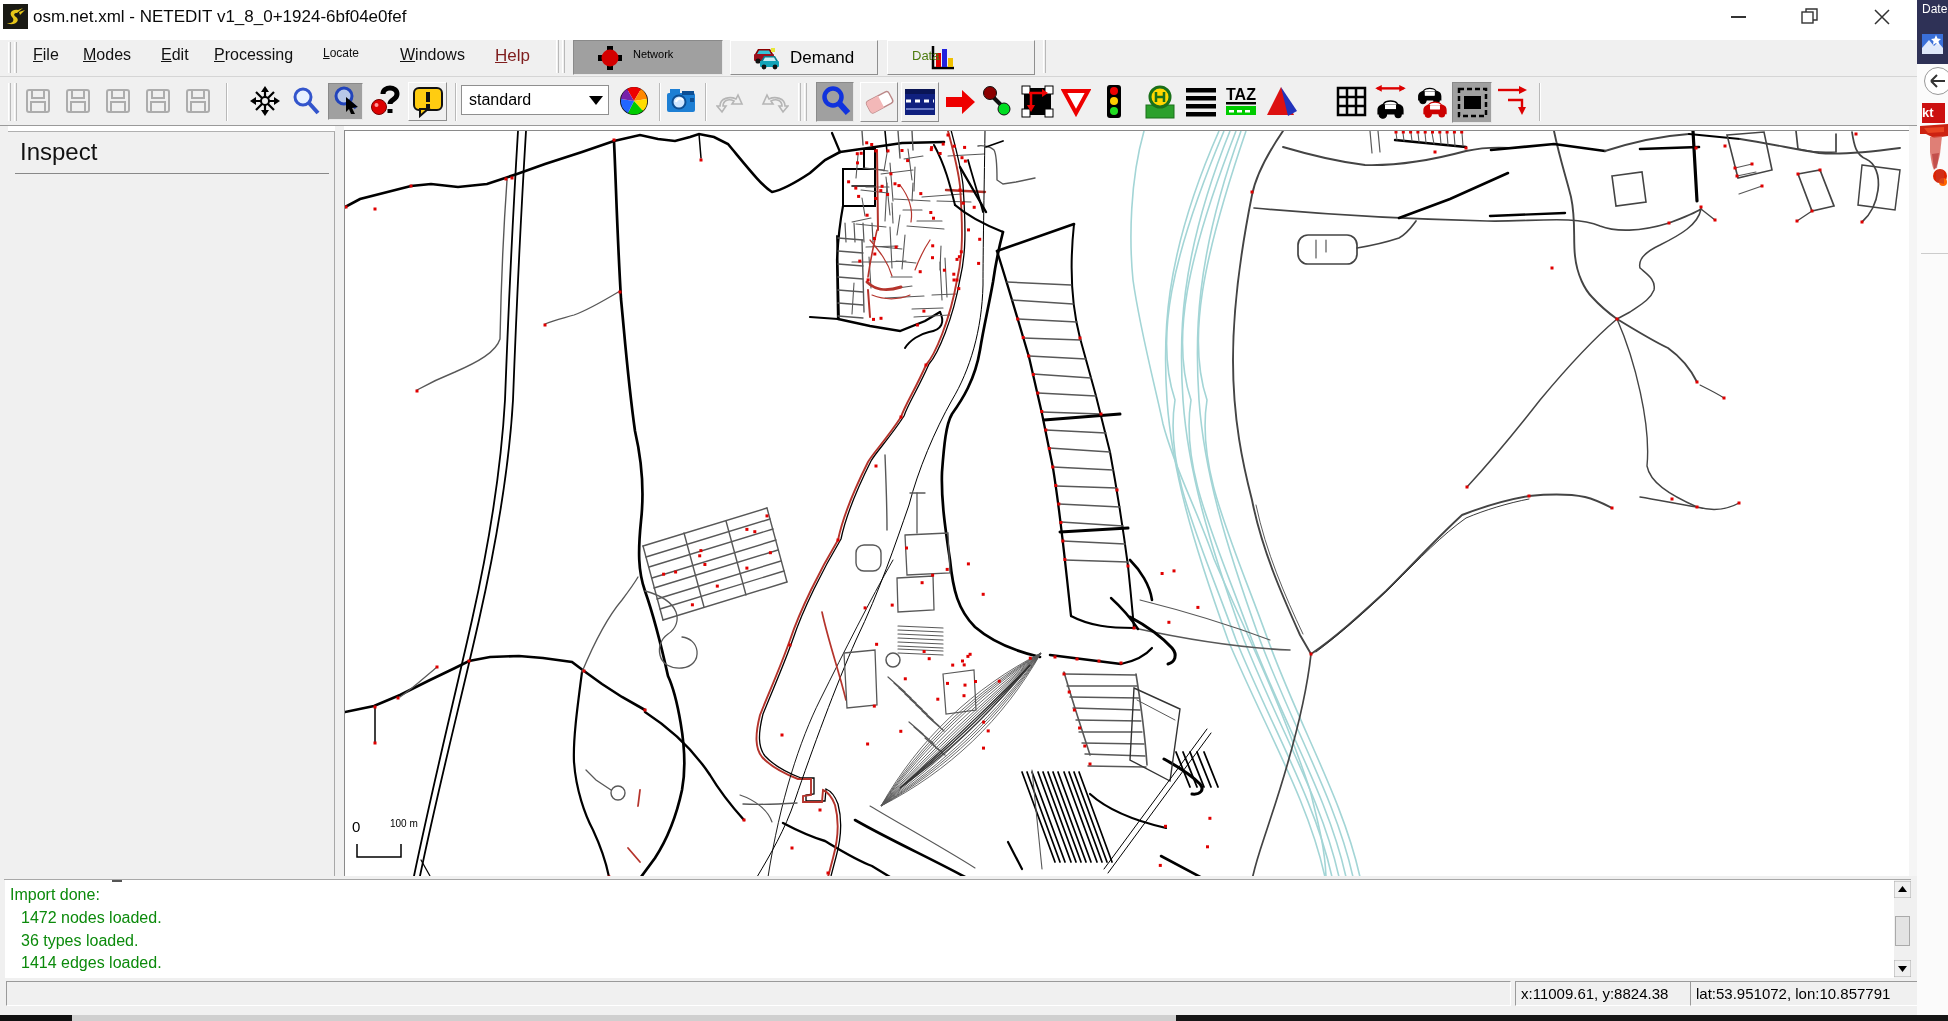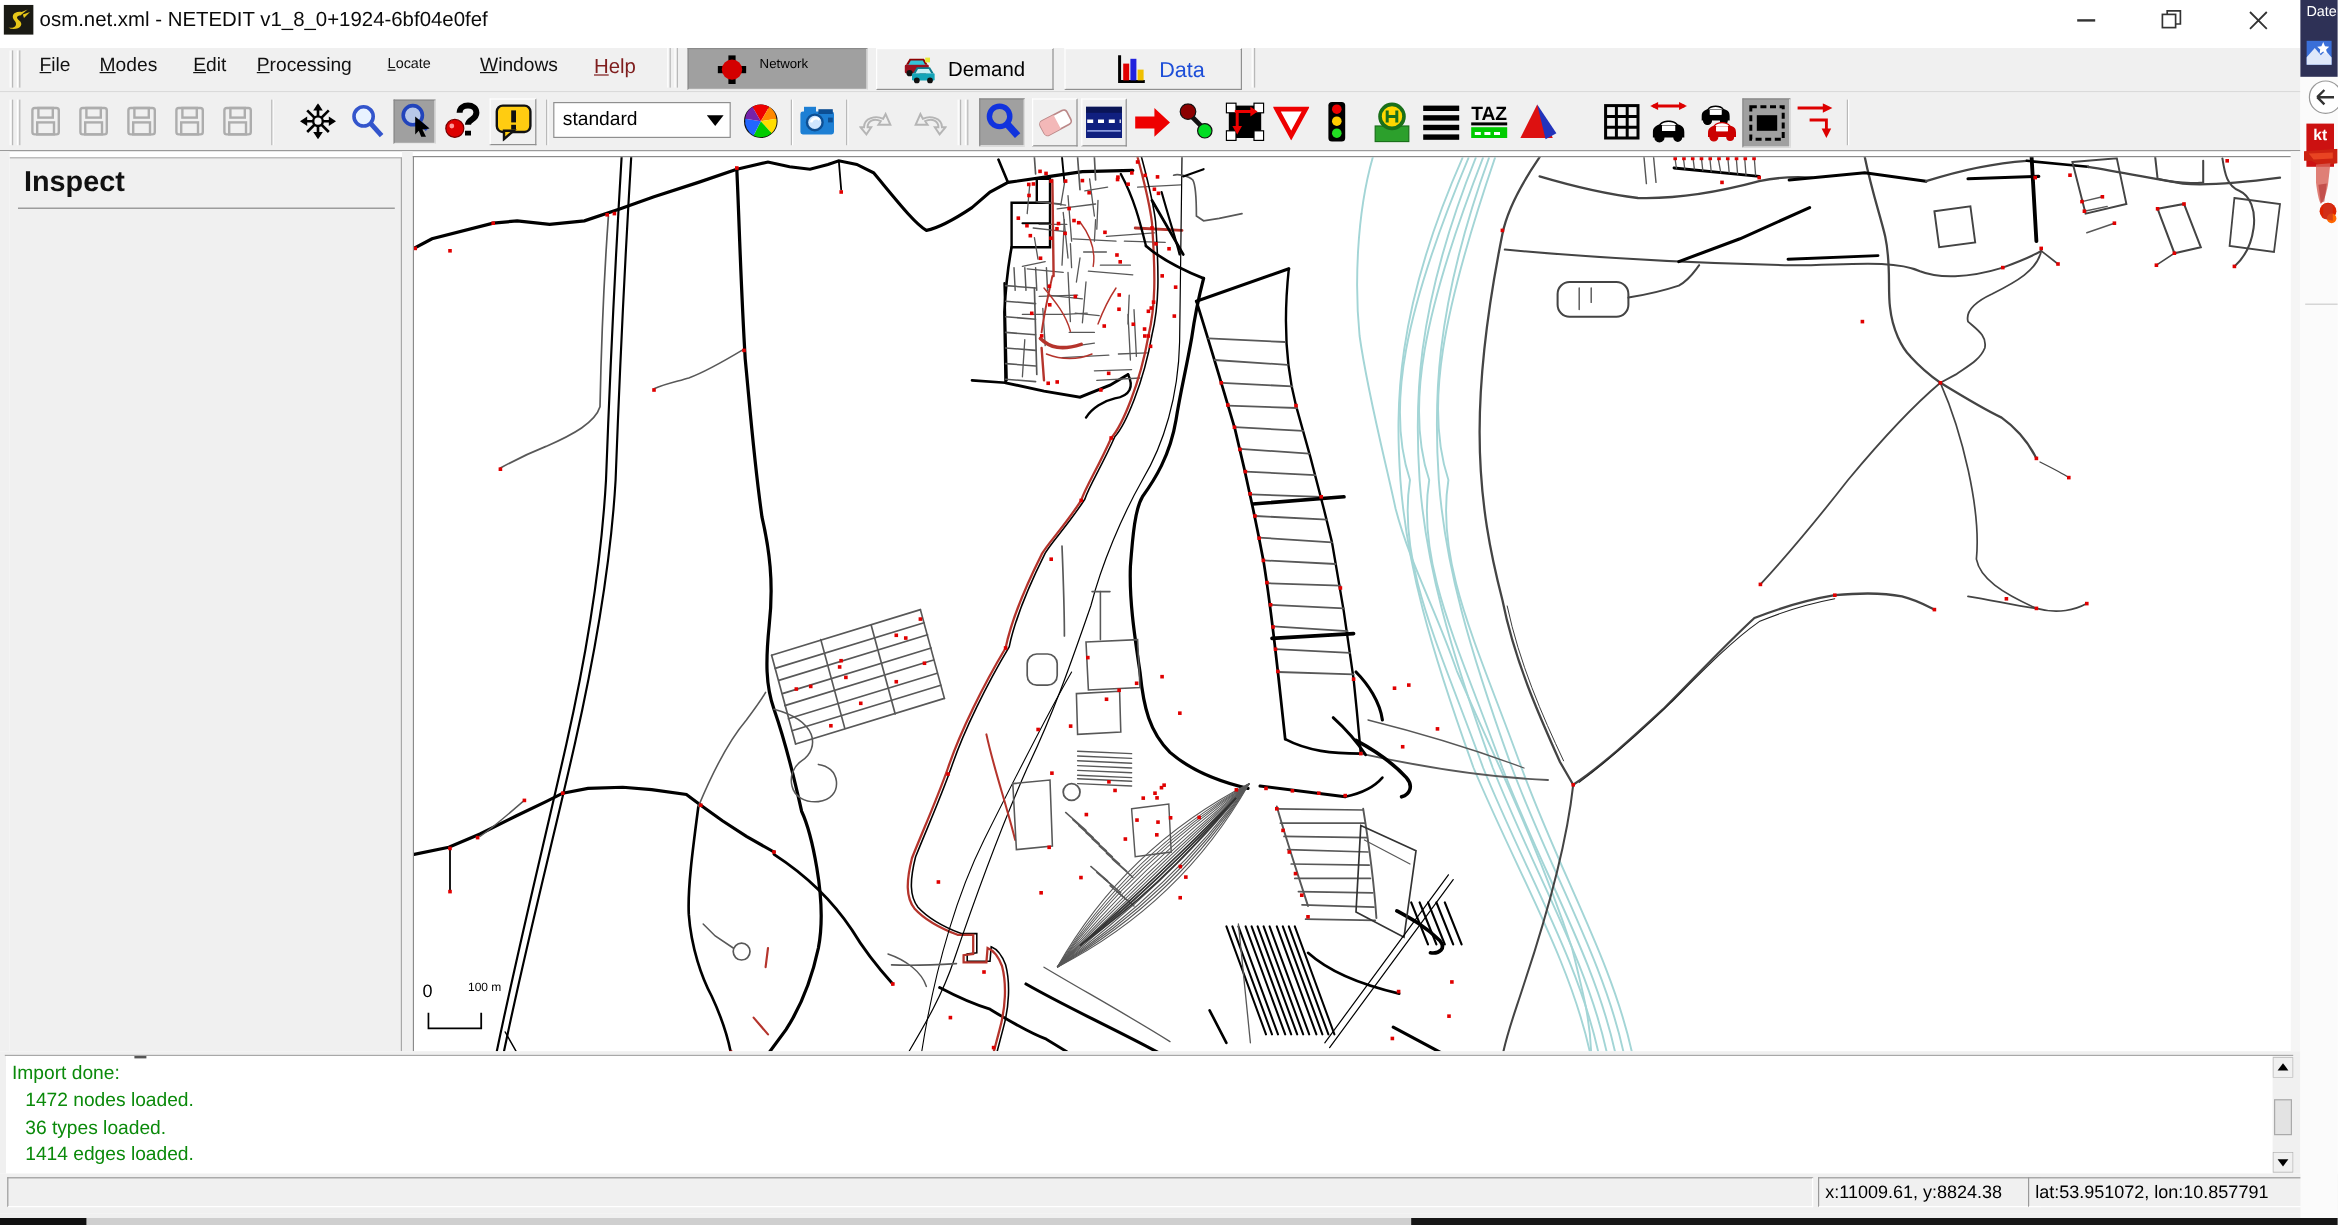--- a/index.html
+++ b/index.html
@@ -65,21 +65,21 @@
 <rect x="18" y="2" width="4" height="4" fill="#e8e838"></rect>
   </svg>
 <div class="abs" style="left:790px;top:48px;font-size:17px;color:#000">Demand</div>
 <div class="btn" style="left:887px;top:40px;width:148px;height:35px;border-color:#fff #8f8f8f #8f8f8f #fff"></div>
 <svg class="abs" style="left:930px;top:45px" width="26" height="26" viewBox="0 0 26 26">
 <path d="M3,1 L3,23 L24,23" stroke="#000" stroke-width="2.5" fill="none"></path>
 <rect x="6" y="8" width="5" height="14" fill="#e00000"></rect>
 <rect x="12" y="4" width="5" height="18" fill="#2222dd"></rect>
 <rect x="18" y="13" width="5" height="9" fill="#f0c000"></rect>
   </svg>
-<div class="abs" style="left:966px;top:48px;font-size:18px;color:#1d4ed8">Data</div>
+<div class="abs" style="left:912px;top:48px;font-size:13px;color:#4d7c0f">Data</div>
 <div class="grip" style="left:1043px;top:40px;height:33px"></div>
 <div class="abs" style="left:0;top:77px;width:1917px;height:49px;background:#f0f0f0;border-bottom:1px solid #9a9a9a"></div>
 <div class="grip" style="left:8px;top:83px;height:38px"></div>
 <div class="grip" style="left:14px;top:83px;height:38px"></div>
 <svg class="abs" style="left:25px;top:88px" width="26" height="26" viewBox="0 0 26 26">
 <rect x="2" y="2" width="22" height="22" rx="2" fill="none" stroke="#adadad" stroke-width="2"></rect>
 <rect x="7" y="2" width="12" height="8" fill="none" stroke="#adadad" stroke-width="2"></rect>
 <rect x="6" y="14" width="14" height="10" fill="none" stroke="#adadad" stroke-width="2"></rect>
 </svg>
 <svg class="abs" style="left:65px;top:88px" width="26" height="26" viewBox="0 0 26 26">
@@ -300,21 +300,21 @@
       <path d="M2,4 L24,4"></path>
       <path d="M12,14 L26,14 L26,22"></path>
     </g>
 <g fill="#dd0000">
       <path d="M31,4 L23,0 L23,8 Z"></path>
       <path d="M26,29 L22,21 L30,21 Z"></path>
     </g>
 </svg>
 <div class="sep" style="left:1539px;top:83px;height:38px"></div>
 <div class="abs" style="left:8px;top:131px;width:327px;height:745px;background:#f0f0f0;border-top:1px solid #b0b0b0;border-right:1px solid #a8a8a8"></div>
-<div class="abs" style="left:20px;top:138px;font-size:24px;font-weight:bold;color:#111">Inspect</div>
+<div class="abs" style="left:20px;top:138px;font-size:24px;font-weight:normal;color:#111">Inspect</div>
 <div class="abs" style="left:15px;top:173px;width:314px;height:1px;background:#888"></div>
 <div class="abs" style="left:0;top:126px;width:8px;height:750px;background:#f0f0f0"></div>
 <div class="abs" style="left:335px;top:126px;width:9px;height:750px;background:#f0f0f0"></div>
 <div class="abs" style="left:344px;top:130px;width:1565px;height:746px;background:#fff;border-top:1px solid #8a8a8a;border-left:1px solid #8a8a8a"></div>
 <div class="abs" style="left:1909px;top:126px;width:8px;height:750px;background:#f5f5f5"></div>
 <svg class="abs" style="left:345px;top:131px" width="1564" height="745" viewBox="345 131 1564 745">
     <path d="M1144,131 C1130,180 1129,240 1133,280 C1140,330 1156,390 1163,424 C1175,470 1197,509 1214,559 C1240,620 1280,700 1310,790 C1320,830 1325,850 1326,877" fill="none" stroke="#a3d5d6" stroke-width="1.6" stroke-linecap="round"></path>
     <path d="M1219,131 C1162,260 1163,340 1167,400 C1172,470 1192,540 1228,640 C1266,730 1308,800 1325,877" fill="none" stroke="#a3d5d6" stroke-width="1.6"></path>
     <path d="M1224,131 C1170,260 1155,340 1175,400 C1164,470 1200,540 1236,640 C1273,730 1315,800 1332,877" fill="none" stroke="#a3d5d6" stroke-width="1.6"></path>
     <path d="M1230,131 C1178,260 1179,340 1183,400 C1188,470 1208,540 1244,640 C1280,730 1322,800 1339,877" fill="none" stroke="#a3d5d6" stroke-width="1.6"></path>
@@ -857,21 +857,21 @@
 <div class="abs" style="left:1922px;top:2px;font-size:12px;color:#fff;">Date</div>
 <svg class="abs" style="left:1922px;top:32px" width="22" height="24" viewBox="0 0 22 24">
 <rect x="0" y="2" width="21" height="20" fill="#3a6fd8"></rect>
 <path d="M0,16 L7,8 L12,14 L16,10 L21,16 L21,22 L0,22 Z" fill="#dfe8fa"></path>
 <path d="M14,3 L15.5,6.5 L19,7 L16.5,9.3 L17,13 L14,11 L11,13 L11.5,9.3 L9,7 L12.5,6.5 Z" fill="#fff"></path>
 </svg>
 <svg class="abs" style="left:1922px;top:66px" width="30" height="30" viewBox="0 0 30 30">
 <circle cx="16" cy="15" r="13.5" fill="#fff" stroke="#999" stroke-width="1"></circle>
 <path d="M9,15 L23,15 M9,15 L15,9 M9,15 L15,21" stroke="#333" stroke-width="2" fill="none"></path>
 </svg>
-<div class="abs" style="left:1922px;top:103px;width:23px;height:36px;background:#cc1111;color:#fff;font-size:13px;font-weight:bold;text-align:center;line-height:20px">kt</div>
+<div class="abs" style="left:1922px;top:103px;width:23px;height:20px;background:#cc1111;color:#fff;font-size:13px;font-weight:bold;text-align:left;line-height:20px">kt</div>
 <svg class="abs" style="left:1920px;top:124px" width="28" height="70" viewBox="0 0 28 70">
 <path d="M0,2 L28,0 L28,12 L14,14 L6,10 L0,10 Z" fill="#cc2211"></path>
 <path d="M4,4 L24,3 L24,8 L8,9 Z" fill="#e84422"></path>
 <path d="M10,13 L22,12 L20,30 C18,40 16,44 14,46 C12,42 11,36 10,28 Z" fill="#d86055" opacity="0.8"></path>
 <path d="M12,30 L19,29 L17,44 L14,45 Z" fill="#b03030" opacity="0.6"></path>
 <circle cx="20" cy="52" r="7" fill="#dd2200"></circle>
     <circle cx="23" cy="58" r="4" fill="#ff6600"></circle>
 <path d="M16,46 L24,46 L24,60 L16,58 Z" fill="#cc3322" opacity="0.7"></path>
 </svg>
 <div class="abs" style="left:1921px;top:253px;width:27px;height:1px;background:#ccc"></div>

